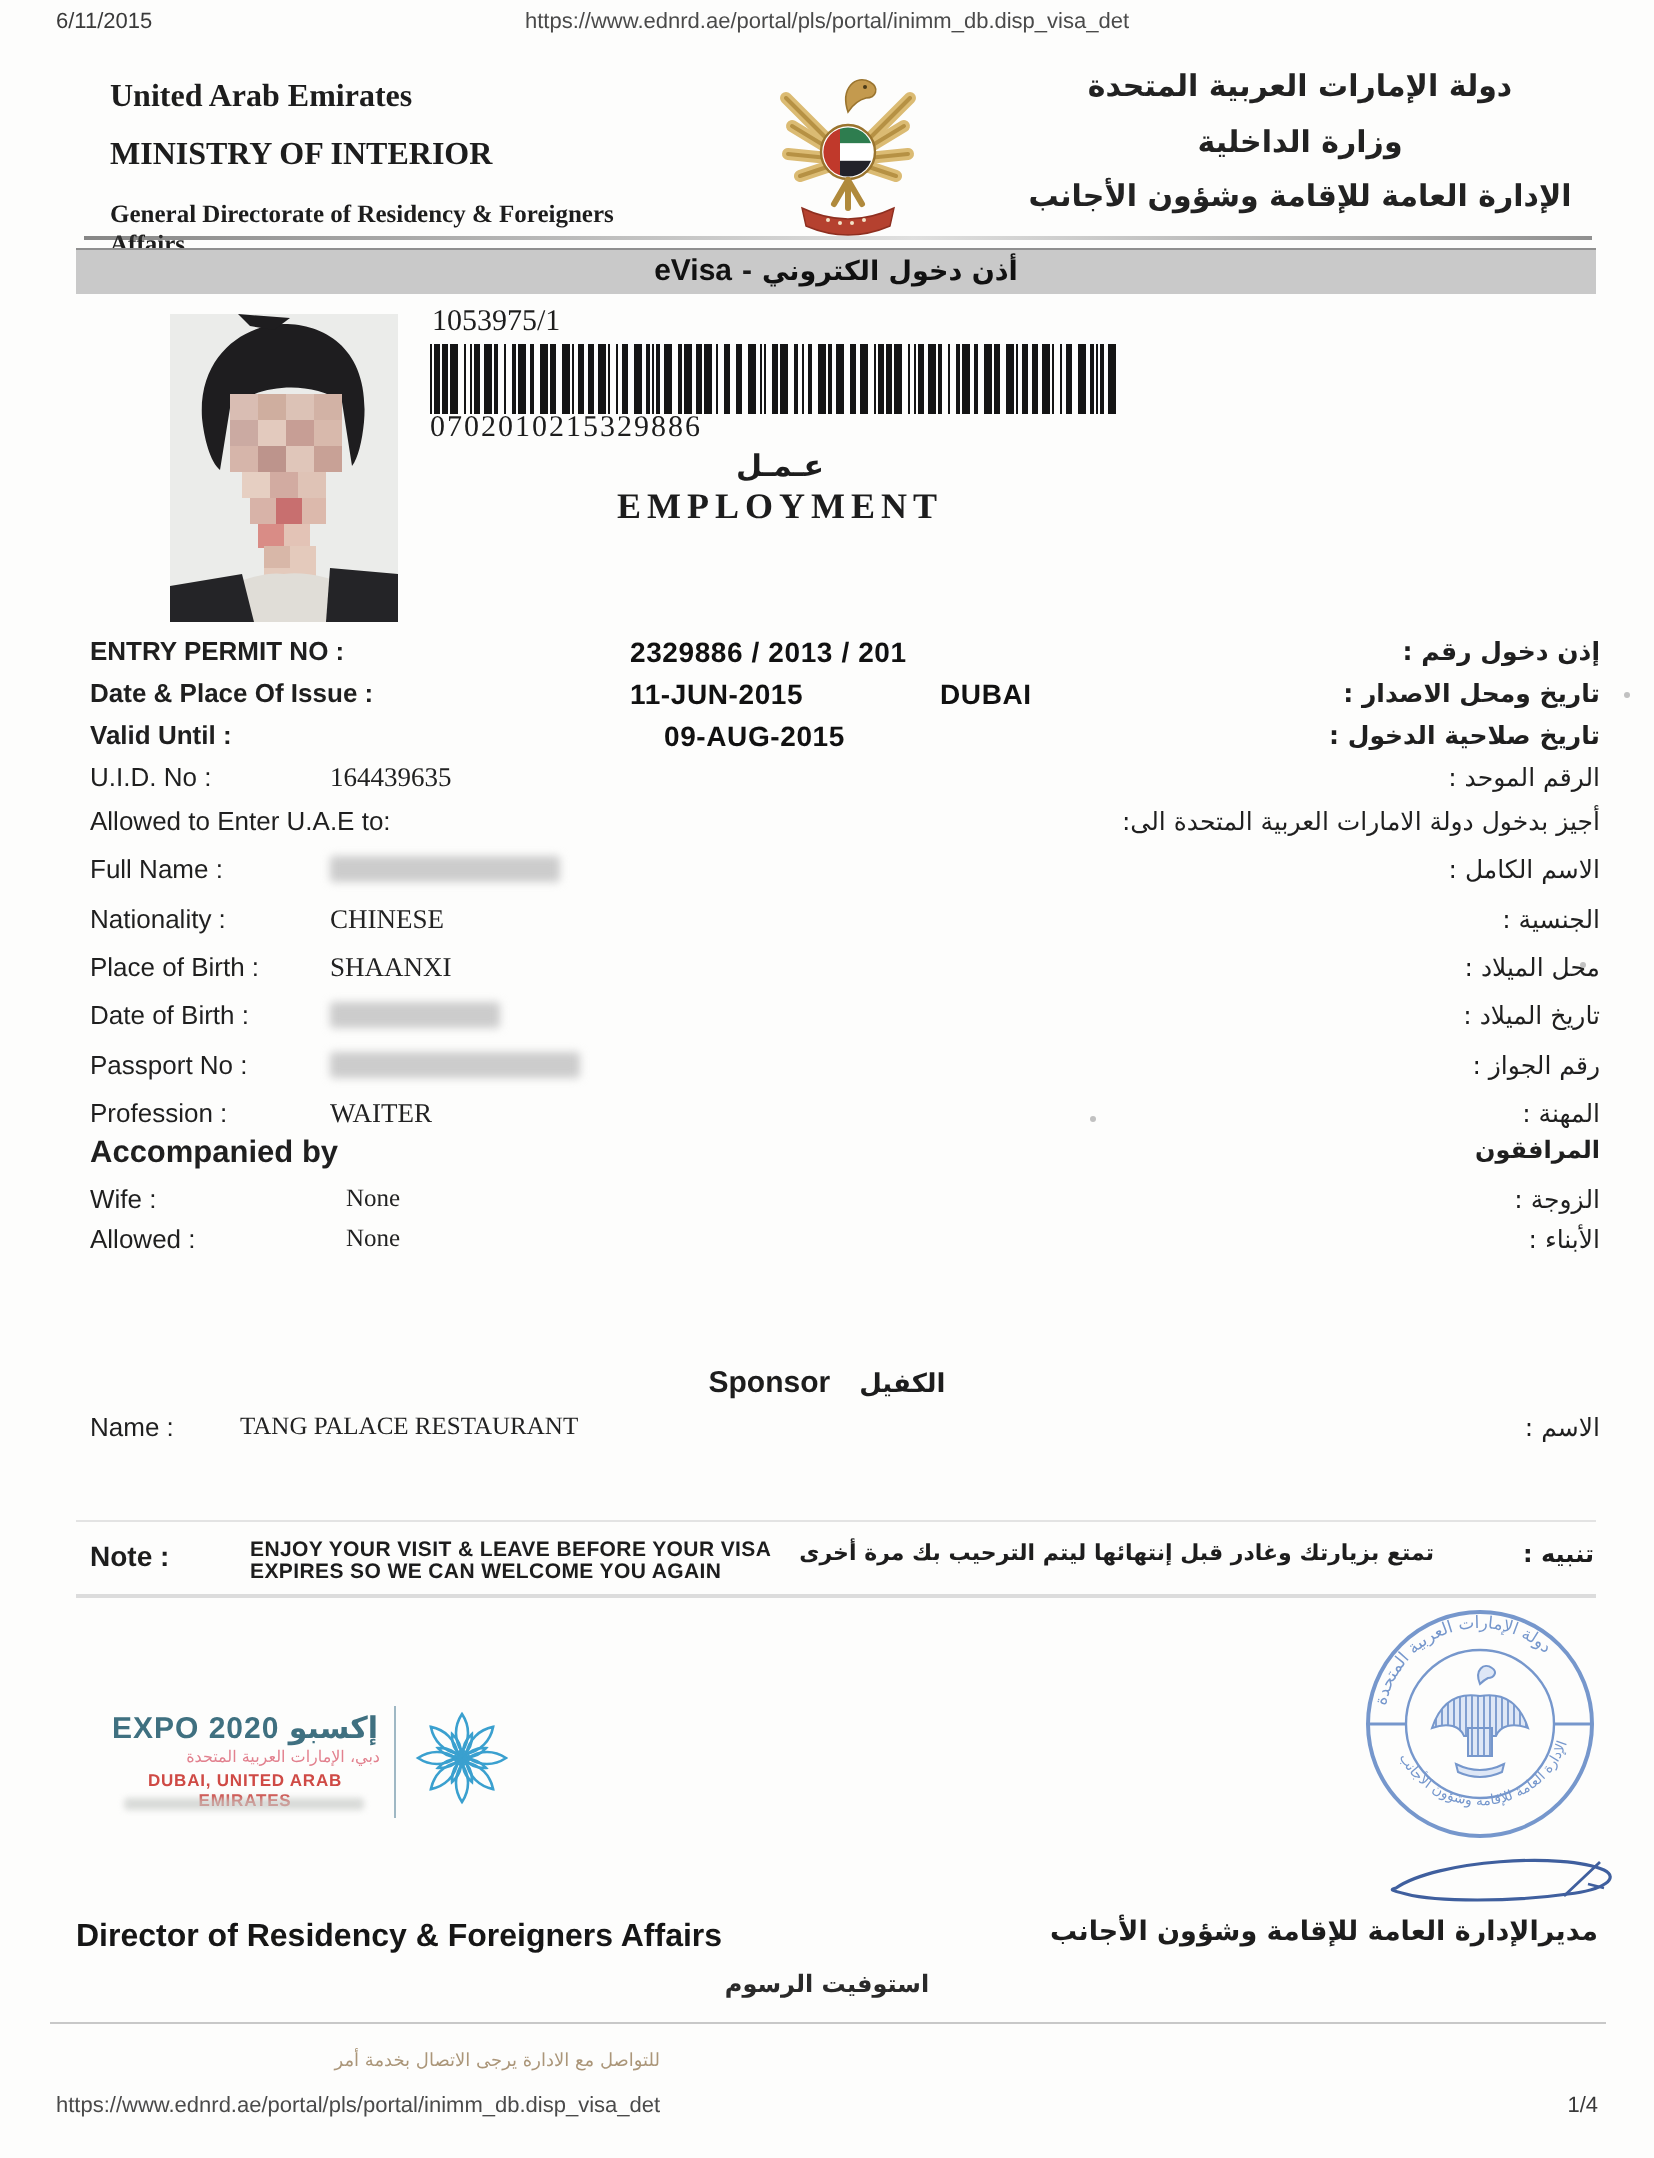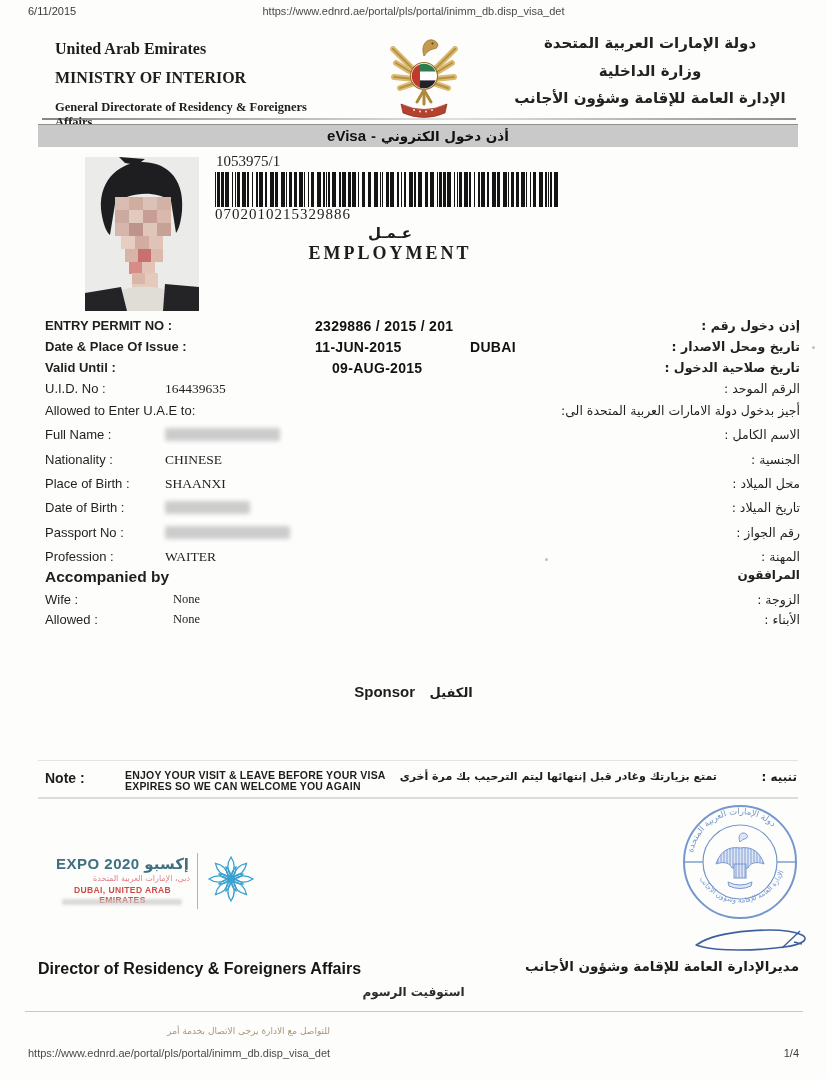--- a/index.html
+++ b/index.html
@@ -211,21 +211,21 @@
   </div>
 
   <div class="abs filenum serif">1053975/1</div>
   <div class="abs barcode" id="barcode"><i style="width:1px;margin-right:1px"></i><i style="width:3px;margin-right:1px"></i><i style="width:3px;margin-right:1px"></i><i style="width:4px;margin-right:3px"></i><i style="width:1px;margin-right:2px"></i><i style="width:1px;margin-right:1px"></i><i style="width:3px;margin-right:2px"></i><i style="width:4px;margin-right:1px"></i><i style="width:2px;margin-right:3px"></i><i style="width:1px;margin-right:3px"></i><i style="width:2px;margin-right:1px"></i><i style="width:4px;margin-right:2px"></i><i style="width:2px;margin-right:3px"></i><i style="width:4px;margin-right:1px"></i><i style="width:3px;margin-right:3px"></i><i style="width:4px;margin-right:1px"></i><i style="width:1px;margin-right:2px"></i><i style="width:3px;margin-right:2px"></i><i style="width:3px;margin-right:2px"></i><i style="width:4px;margin-right:1px"></i><i style="width:1px;margin-right:3px"></i><i style="width:1px;margin-right:2px"></i><i style="width:3px;margin-right:3px"></i><i style="width:4px;margin-right:2px"></i><i style="width:2px;margin-right:1px"></i><i style="width:1px;margin-right:1px"></i><i style="width:2px;margin-right:2px"></i><i style="width:4px;margin-right:3px"></i><i style="width:2px;margin-right:1px"></i><i style="width:4px;margin-right:2px"></i><i style="width:3px;margin-right:1px"></i><i style="width:4px;margin-right:2px"></i><i style="width:1px;margin-right:3px"></i><i style="width:3px;margin-right:3px"></i><i style="width:3px;margin-right:3px"></i><i style="width:4px;margin-right:2px"></i><i style="width:1px;margin-right:1px"></i><i style="width:1px;margin-right:3px"></i><i style="width:3px;margin-right:1px"></i><i style="width:4px;margin-right:3px"></i><i style="width:2px;margin-right:2px"></i><i style="width:1px;margin-right:2px"></i><i style="width:2px;margin-right:3px"></i><i style="width:4px;margin-right:1px"></i><i style="width:2px;margin-right:2px"></i><i style="width:4px;margin-right:3px"></i><i style="width:3px;margin-right:2px"></i><i style="width:4px;margin-right:3px"></i><i style="width:1px;margin-right:1px"></i><i style="width:3px;margin-right:1px"></i><i style="width:3px;margin-right:1px"></i><i style="width:4px;margin-right:3px"></i><i style="width:1px;margin-right:2px"></i><i style="width:1px;margin-right:1px"></i><i style="width:3px;margin-right:2px"></i><i style="width:4px;margin-right:1px"></i><i style="width:2px;margin-right:3px"></i><i style="width:1px;margin-right:3px"></i><i style="width:2px;margin-right:1px"></i><i style="width:4px;margin-right:2px"></i><i style="width:2px;margin-right:3px"></i><i style="width:4px;margin-right:1px"></i><i style="width:3px;margin-right:3px"></i><i style="width:4px;margin-right:1px"></i><i style="width:1px;margin-right:2px"></i><i style="width:3px;margin-right:2px"></i><i style="width:3px;margin-right:2px"></i><i style="width:4px;margin-right:1px"></i><i style="width:1px;margin-right:3px"></i><i style="width:1px;margin-right:2px"></i><i style="width:3px;margin-right:3px"></i><i style="width:4px;margin-right:2px"></i><i style="width:2px;margin-right:1px"></i><i style="width:1px;margin-right:1px"></i><i style="width:2px;margin-right:2px"></i><i style="width:4px;margin-right:3px"></i></div>
   <div class="abs bcval serif">0702010215329886</div>
   <div class="abs vtype-ar ar" dir="rtl">عـمـل</div>
   <div class="abs vtype-en">EMPLOYMENT</div>
 
   <div class="frow" style="top:318px">
     <span class="lbl b">ENTRY PERMIT NO :</span>
-    <span class="val vb">2329886 / 2015 / 201</span>
+    <span class="val vb">2329886 / 2013 / 201</span>
     <span class="lar ar b" dir="rtl">إذن دخول رقم :</span>
   </div>
   <div class="frow" style="top:339px">
     <span class="lbl b">Date &amp; Place Of Issue :</span>
     <span class="val vb">11-JUN-2015</span>
     <span class="v2">DUBAI</span>
     <span class="lar ar b" dir="rtl">تاريخ ومحل الاصدار :</span>
   </div>
   <div class="frow" style="top:360px">
     <span class="lbl b">Valid Until :</span>
@@ -282,20 +282,25 @@
   </div>
   <div class="frow" style="top:612px">
     <span class="lbl">Allowed :</span>
     <span class="val vnone">None</span>
     <span class="lar ar" dir="rtl">الأبناء :</span>
   </div>
 
   <div class="abs sp-head">
     <span class="se">Sponsor</span>
     <span class="sa ar" dir="rtl">الكفيل</span>
+  </div>
+  <div class="frow sprow" style="top:706px">
+    <span class="lbl">Name :</span>
+    <span class="val">TANG PALACE RESTAURANT</span>
+    <span class="lar ar" dir="rtl">الاسم :</span>
   </div>
 
   <div class="abs noteline1"></div>
   <div class="abs note-lbl">Note :</div>
   <div class="abs note-l1">ENJOY YOUR VISIT &amp; LEAVE BEFORE YOUR VISA</div>
   <div class="abs note-l2">EXPIRES SO WE CAN WELCOME YOU AGAIN</div>
   <div class="abs note-ar ar" dir="rtl">تمتع بزيارتك وغادر قبل إنتهائها ليتم الترحيب بك مرة أخرى</div>
   <div class="abs note-arlbl ar" dir="rtl">تنبيه :</div>
   <div class="abs noteline2"></div>
 

